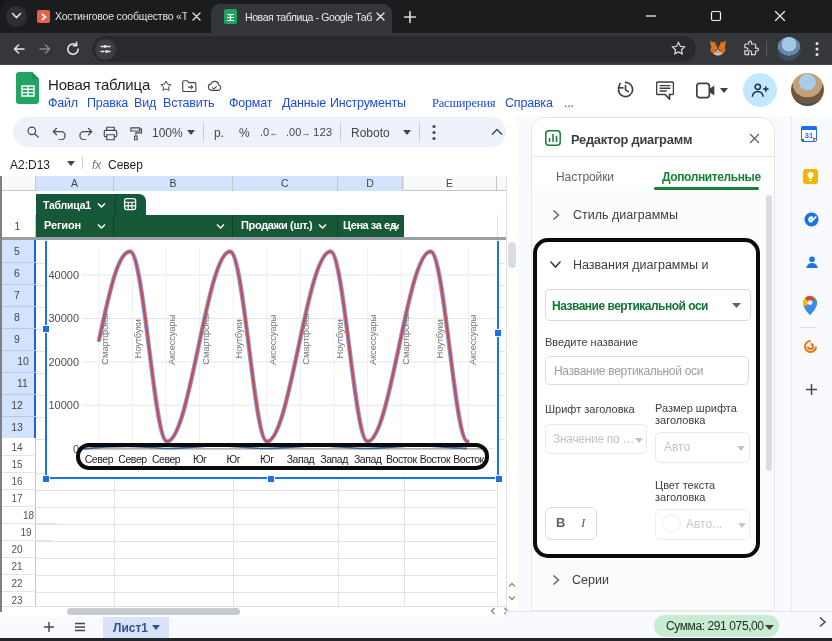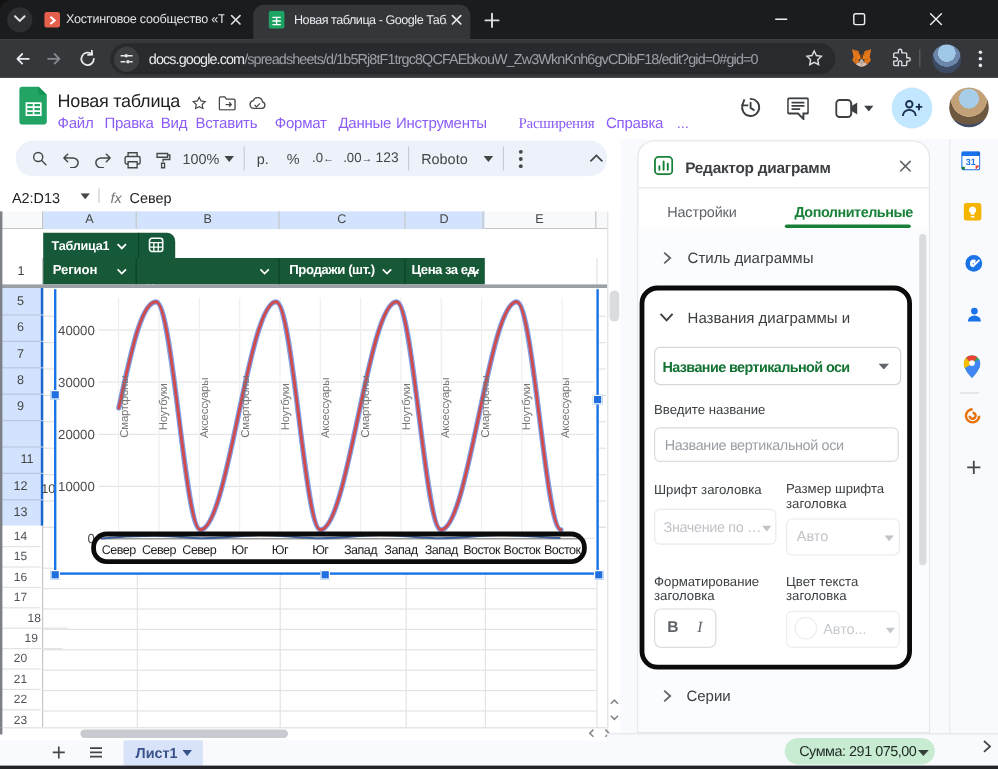--- a/index.html
+++ b/index.html
@@ -59,21 +59,20 @@
 <svg class="abs" style="left:65px;top:41px" width="16" height="16" viewBox="0 0 16 16">
       <path d="M13.2 8 a5.2 5.2 0 1 1 -1.6 -3.7 M11.5 1.2 L11.8 4.6 L8.4 4.8" stroke="#e8eaed" stroke-width="1.5" fill="none" stroke-linecap="round"></path>
     </svg>
 <div class="abs" style="left:92px;top:36px;width:604px;height:26px;background:#282a2d;border-radius:13px;"></div>
 <div class="abs" style="left:95px;top:38.5px;width:21px;height:21px;background:#3c3e42;border-radius:50%;"></div>
 <svg class="abs" style="left:100px;top:44px" width="11" height="10" viewBox="0 0 11 10">
       <path d="M0.5 2.5 H4 M6.5 2.5 H10.5 M0.5 7.5 H4.5 M8 7.5 H10.5" stroke="#e8eaed" stroke-width="1.3"></path>
       <circle cx="5.2" cy="2.5" r="1.4" fill="#e8eaed"></circle>
       <circle cx="6.6" cy="7.5" r="1.4" fill="#e8eaed"></circle>
     </svg>
-<div class="abs" style="left:124px;top:42px;font-size:12px;letter-spacing:-0.75px;color:#e8eaed;white-space:nowrap;">docs.google.com<span style="color:#9ca0a6">/spreadsheets/d/1b5Rj8tF1trgc8QCFAEbkouW_Zw3WknKnh6gvCDibF18/edit?gid=0#gid=0</span></div>
 <svg class="abs" style="left:670px;top:40px" width="17" height="17" viewBox="0 0 24 24">
       <path d="M12 3.5 l2.6 5.3 5.9 .9 -4.3 4.1 1 5.8 -5.2 -2.7 -5.2 2.7 1 -5.8 -4.3 -4.1 5.9 -.9 z" fill="none" stroke="#dadce0" stroke-width="1.7"></path>
     </svg>
 
 <svg class="abs" style="left:709px;top:40px" width="18" height="17" viewBox="0 0 18 17">
       <path d="M1 1 L7.4 5.5 L6.3 2.6 Z" fill="#e2761b"></path>
       <path d="M17 1 L10.6 5.5 L11.7 2.6 Z" fill="#e4761b"></path>
       <path d="M1 1 L2.3 7.5 L1.2 10.3 L3.9 13.4 L3.6 10 L7.4 5.5 Z" fill="#e4761b"></path>
       <path d="M17 1 L15.7 7.5 L16.8 10.3 L14.1 13.4 L14.4 10 L10.6 5.5 Z" fill="#e4761b"></path>
       <path d="M7.4 5.5 L10.6 5.5 L9.8 9.3 L8.2 9.3 Z" fill="#763d16"></path>
@@ -120,21 +119,21 @@
 <div class="abs mnu" style="left:48px;top:96px;">Файл</div>
 <div class="abs mnu" style="left:87px;top:96px;">Правка</div>
 <div class="abs mnu" style="left:134px;top:96px;">Вид</div>
 <div class="abs mnu" style="left:163px;top:96px;">Вставить</div>
 <div class="abs mnu" style="left:229px;top:96px;">Формат</div>
 <div class="abs mnu" style="left:282px;top:96px;">Данные</div>
 <div class="abs mnu" style="left:330px;top:96px;">Инструменты</div>
 <div class="abs mnu" style="left:432px;top:96px;font-family:Liberation Serif, serif;">Расширения</div>
 <div class="abs mnu" style="left:505px;top:96px;">Справка</div>
 <div class="abs mnu" style="left:564px;top:96px;">...</div>
-<style>.mnu{font-size:12.5px;letter-spacing:-0.2px;color:#8b5cf6;white-space:nowrap;}</style>
+<style>.mnu{font-size:12.5px;letter-spacing:-0.2px;color:#1d4ed8;white-space:nowrap;}</style>
 
 <svg class="abs" style="left:616px;top:80px" width="19" height="19" viewBox="0 0 24 24">
       <path d="M12 3 a9 9 0 1 1 -8.6 6.5" fill="none" stroke="#3c4043" stroke-width="2" stroke-linecap="round"></path>
       <path d="M5.5 3.5 L3.2 9.7 L9.6 9.9" fill="none" stroke="#3c4043" stroke-width="2" stroke-linejoin="round"></path>
       <path d="M12 7 v5.5 l3.5 2.2" fill="none" stroke="#3c4043" stroke-width="2" stroke-linecap="round"></path>
     </svg>
 <svg class="abs" style="left:656px;top:81px" width="18" height="19" viewBox="0 0 20 21">
       <path d="M2 1 h16 a1.5 1.5 0 0 1 1.5 1.5 v11 a1.5 1.5 0 0 1 -1.5 1.5 h-3 v5 l-5 -5 H2 a1.5 1.5 0 0 1 -1.5 -1.5 v-11 A1.5 1.5 0 0 1 2 1 z" fill="none" stroke="#3c4043" stroke-width="1.8"></path>
       <path d="M4 5 h12 M4 8 h12 M4 11 h8" stroke="#3c4043" stroke-width="1.5"></path>
     </svg>
@@ -281,21 +280,21 @@
       </svg>
 
   <div class="abs" style="left:0;top:61px;width:506px;height:3px;background:#9aa0a6;"></div>
 
   <div class="abs" style="left:0;top:64px;width:36px;height:198px;background:#d3e3fd;border-right:2px solid #1967d2;"></div>
   <div class="abs" style="left:0;top:64px;width:34px;height:22px;font-size:10.5px;color:#444746;text-align:center;line-height:22px;">5</div>
   <div class="abs" style="left:0;top:86px;width:34px;height:22px;font-size:10.5px;color:#444746;text-align:center;line-height:22px;">6</div>
   <div class="abs" style="left:0;top:108px;width:34px;height:22px;font-size:10.5px;color:#444746;text-align:center;line-height:22px;">7</div>
   <div class="abs" style="left:0;top:130px;width:34px;height:22px;font-size:10.5px;color:#444746;text-align:center;line-height:22px;">8</div>
   <div class="abs" style="left:0;top:152px;width:34px;height:22px;font-size:10.5px;color:#444746;text-align:center;line-height:22px;">9</div>
-  <div class="abs" style="left:0;top:174px;width:46px;height:22px;font-size:10.5px;color:#444746;text-align:right;line-height:22px;margin-top:47px;">10</div>
+  <div class="abs" style="left:0;top:174px;width:46px;height:22px;font-size:10.5px;color:#444746;text-align:center;line-height:22px;">10</div>
   <div class="abs" style="left:0;top:196px;width:45px;height:22px;font-size:10.5px;color:#444746;text-align:center;line-height:22px;">11</div>
   <div class="abs" style="left:0;top:218px;width:34px;height:22px;font-size:10.5px;color:#444746;text-align:center;line-height:22px;">12</div>
   <div class="abs" style="left:0;top:240px;width:34px;height:22px;font-size:10.5px;color:#444746;text-align:center;line-height:22px;">13</div>
 
   <div class="abs" style="left:0;top:86px;width:36px;height:1px;background:#b9c7e2;"></div>
   <div class="abs" style="left:0;top:108px;width:36px;height:1px;background:#b9c7e2;"></div>
   <div class="abs" style="left:0;top:130px;width:36px;height:1px;background:#b9c7e2;"></div>
   <div class="abs" style="left:0;top:152px;width:36px;height:1px;background:#b9c7e2;"></div>
   <div class="abs" style="left:0;top:174px;width:36px;height:1px;background:#b9c7e2;"></div>
   <div class="abs" style="left:0;top:196px;width:36px;height:1px;background:#b9c7e2;"></div>
@@ -454,21 +453,20 @@
 <div class="abs" style="left:545px;top:424px;width:102px;height:30px;border:1px solid #e8eaed;border-radius:5px;background:#fff;"></div>
 <div class="abs" style="left:553px;top:432px;font-size:12px;letter-spacing:-0.3px;color:#c0c4c9;">Значение по …</div>
 <svg class="abs" style="left:635px;top:438px" width="8" height="5" viewBox="0 0 8 5">
       <path d="M0 0 H8 L4 5 z" fill="#c0c4c9"></path>
     </svg>
 <div class="abs" style="left:655px;top:432px;width:95px;height:31px;border:1px solid #e8eaed;border-radius:5px;background:#fff;"></div>
 <div class="abs" style="left:664px;top:440px;font-size:12px;color:#c0c4c9;">Авто</div>
 <svg class="abs" style="left:737px;top:446px" width="8" height="5" viewBox="0 0 8 5">
       <path d="M0 0 H8 L4 5 z" fill="#c0c4c9"></path>
     </svg>
-<div class="abs" style="left:545px;top:480px;width:110px;font-size:11px;color:#3c4043;line-height:11.5px;">Форматирование заголовка</div>
 <div class="abs" style="left:655px;top:480px;width:90px;font-size:11px;color:#3c4043;line-height:11.5px;">Цвет текста заголовка</div>
 <div class="abs" style="left:545px;top:507px;width:52px;height:33px;border:1px solid #dadce0;border-radius:6px;background:#fff;"></div>
 <div class="abs" style="left:556px;top:515px;font-size:13px;font-weight:bold;color:#5f6368;">B</div>
 <div class="abs" style="left:581px;top:515px;font-size:13px;font-style:italic;color:#5f6368;font-family:'Liberation Serif',serif;">I</div>
 <div class="abs" style="left:655px;top:509px;width:95px;height:31px;border:1px solid #eceef0;border-radius:5px;background:#fff;"></div>
 <div class="abs" style="left:662px;top:514px;width:19px;height:19px;border:1px solid #eceef0;border-radius:50%;"></div>
 <div class="abs" style="left:686px;top:517px;font-size:12px;color:#c6cacd;">Авто...</div>
 <svg class="abs" style="left:738px;top:523px" width="8" height="5" viewBox="0 0 8 5">
       <path d="M0 0 H8 L4 5 z" fill="#c6cacd"></path>
     </svg>

